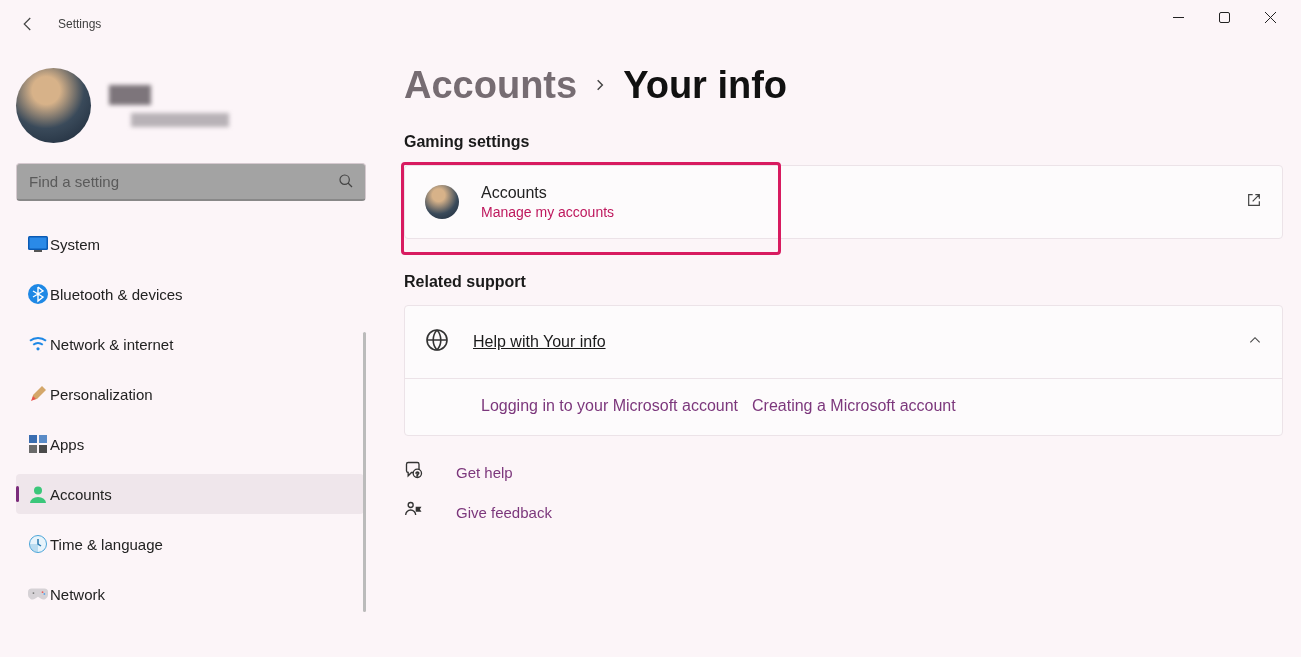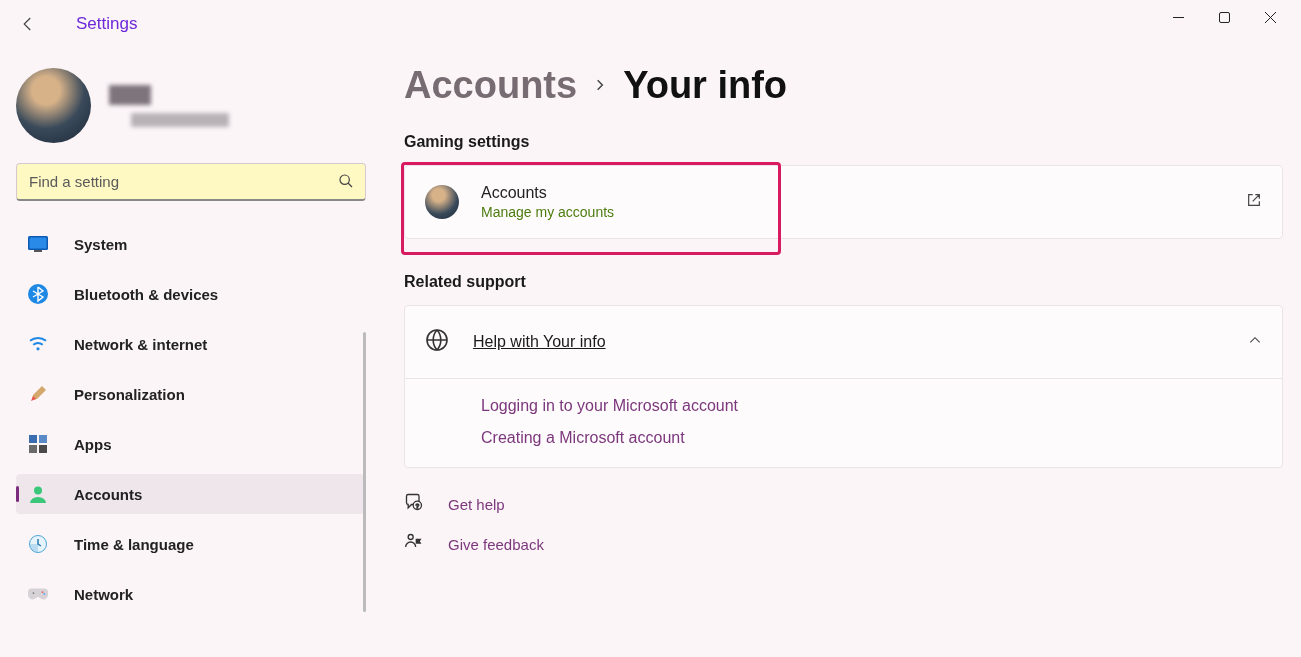--- a/index.html
+++ b/index.html
@@ -1,68 +1,68 @@
 <!DOCTYPE html>
 <html><head>
   <meta charset="utf-8">
   <style>
     * { margin: 0; padding: 0; box-sizing: border-box; font-family: 'Segoe UI', 'Segoe UI Variable', sans-serif; }
     body { background: #fcf5f8; width: 1301px; height: 657px; overflow: hidden; color: #1a1a1a; }
 
     
     .titlebar { height: 48px; display: flex; align-items: center; padding: 0 8px; }
     .back-btn { width: 40px; height: 40px; display: flex; align-items: center; justify-content: center; border-radius: 4px; }
-    .title-text { font-size: 17px; margin-left: 28px; color: #6d28d9; }
+    .title-text { font-size: 12px; margin-left: 10px; color: #404040; }
     .win-controls { margin-left: auto; display: flex; }
     .win-btn { width: 46px; height: 32px; display: flex; align-items: center; justify-content: center; margin-top: -14px; }
 
     .layout { display: flex; height: calc(657px - 48px); }
 
     
     .sidebar { width: 372px; padding: 12px 0 0 16px; display: flex; flex-direction: column; position: relative; }
     .profile { display: flex; align-items: center; gap: 18px; padding: 8px 0 20px 0; }
     .avatar-lg { width: 75px; height: 75px; border-radius: 50%; background: radial-gradient(circle at 40% 30%, #d7b289 20%, #3a4a5a 55%, #1a2636 100%); flex-shrink: 0; }
     .profile-info { display: flex; flex-direction: column; gap: 4px; }
     .blur1 { width: 42px; height: 20px; background: #7d757b; filter: blur(2px); }
     .blur2 { width: 98px; height: 14px; background: #b8b2b7; filter: blur(2px); margin-top: 4px; margin-left: 22px; }
     .search { position: relative; width: 350px; height: 38px; margin-bottom: 18px; }
-    .search input { width: 100%; height: 100%; border-radius: 4px; border: 1px solid #d5c9cf; border-bottom: 2px solid #888; background: #fef9c3; padding: 0 40px 0 12px; font-size: 15px; color: #333; outline: none; }
+    .search input { width: 100%; height: 100%; border-radius: 4px; border: 1px solid #d5c9cf; border-bottom: 2px solid #888; background: #a3a3a3; padding: 0 40px 0 12px; font-size: 15px; color: #333; outline: none; }
     .search input::placeholder { color: #5a5a5a; }
     .search-icon { position: absolute; right: 12px; top: 10px; }
     .nav { display: flex; flex-direction: column; width: 348px; }
-    .nav-item { display: flex; align-items: center; height: 40px; gap: 26px; padding-left: 12px; border-radius: 4px; margin: 5px 0; position: relative; cursor: default; font-weight: bold; }
+    .nav-item { display: flex; align-items: center; height: 40px; gap: 2px; padding-left: 12px; border-radius: 4px; margin: 5px 0; position: relative; cursor: default; }
     .nav-item.active { background: #efe6eb; }
     .nav-item.active::before { content: ''; position: absolute; left: 0; top: 12px; bottom: 12px; width: 3px; background: #7b2b7b; border-radius: 2px; }
     .nav-icon { width: 20px; height: 20px; display: flex; align-items: center; justify-content: center; flex-shrink: 0; }
     .nav-label { font-size: 15px; color: #222; }
     .scroll-indicator { position: absolute; right: 6px; top: 284px; width: 3px; height: 280px; background: #bbb; border-radius: 2px; }
 
     
     .main { flex: 1; padding: 16px 18px 0 32px; overflow: hidden; }
     .breadcrumb { display: flex; align-items: baseline; gap: 16px; margin-bottom: 26px; }
     .bc-parent { font-size: 38px; font-weight: 600; color: #766c72; }
     .bc-chev { font-size: 20px; color: #555; align-self: center; }
     .bc-current { font-size: 38px; font-weight: 600; color: #111; }
     .section-title { font-size: 16px; font-weight: 600; margin-bottom: 14px; }
     .card { background: #fdfbfc; border: 1px solid #ece3e8; border-radius: 4px; }
     .accounts-card { display: flex; align-items: center; padding: 18px 20px; margin-bottom: 34px; position: relative; }
     .highlight { position: absolute; top: -4px; left: -4px; width: 380px; height: 93px; border: 3px solid #d81b60; border-radius: 4px; pointer-events: none; }
     .avatar-sm { width: 34px; height: 34px; border-radius: 50%; background: radial-gradient(circle at 40% 30%, #d7b289 20%, #3a4a5a 60%, #1a2636 100%); margin-right: 22px; flex-shrink: 0; }
     .card-title { font-size: 16px; color: #222; }
-    .card-sub { font-size: 14px; color: #4d7c0f; margin-top: 2px; }
+    .card-sub { font-size: 14px; color: #be185d; margin-top: 2px; }
     .ext-icon { margin-left: auto; }
     .help-card { margin-bottom: 24px; }
     .help-header { display: flex; align-items: center; padding: 22px 20px; border-bottom: 1px solid #ece3e8; text-decoration: underline; }
     .globe-icon { margin-right: 24px; }
     .help-title { font-size: 16px; }
     .chev-icon { margin-left: auto; }
-    .help-body { padding: 18px 20px 20px 76px; display: flex; flex-direction: column; gap: 14px; }
+    .help-body { padding: 18px 20px 20px 76px; display: flex; gap: 14px; }
     .link { font-size: 16px; color: #7c377c; cursor: pointer; }
     .footer-links { display: flex; flex-direction: column; gap: 16px; }
-    .footer-link { display: flex; align-items: center; gap: 24px; }
+    .footer-link { display: flex; align-items: center; gap: 32px; }
     .footer-link .link { font-size: 15px; }
   </style>
 </head>
 <body>
 
 <div class="titlebar">
   <div class="back-btn">
     <svg width="18" height="18" viewBox="0 0 24 24" fill="none" stroke="#444" stroke-width="1.6">
         <path d="M15 4l-8 8 8 8"></path>
       </svg>

